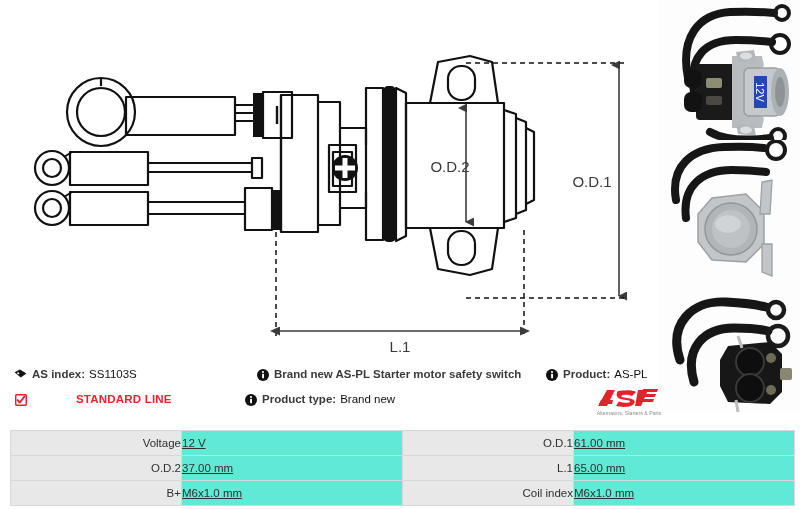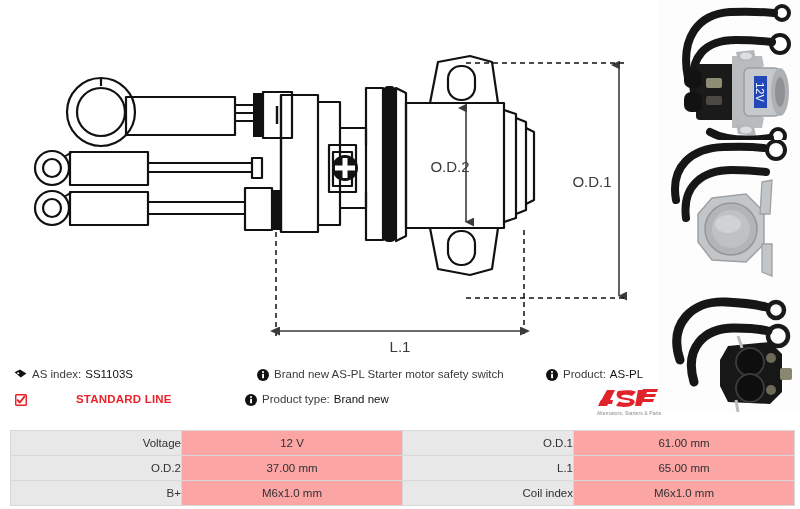--- a/index.html
+++ b/index.html
@@ -57,21 +57,21 @@
   }
   .info-ico {
     flex: 0 0 auto;
     width: 13px; height: 13px;
     margin-right: 5px;
     display: inline-flex;
     align-items: center;
     justify-content: center;
   }
   .info-ico svg { display: block; }
-  .lbl-plain { color: #3a3a3a; font-weight: 400; }
+  .lbl-plain { color: #3a3a3a; font-weight: 700; }
   .lbl-bold { color: #111111; font-weight: normal; }
 
   #line-index { left: 14px; top: 6px; }
   #line-stdline { left: 14px; top: 31px; gap: 44px; }
   #line-desc { left: 256px; top: 6px; }
   #line-ptype { left: 244px; top: 31px; justify-content: center; }
   #line-producer { left: 545px; top: 6px; }
 
   #std-text {
     color: #e8232a;
@@ -103,24 +103,25 @@
     border: 1px solid #d8d8d8;
     vertical-align: middle;
   }
   td.k {
     background: #e8e8e8;
     text-align: right;
     color: #303030;
     width: 170px;
   }
   td.v {
-    background: #fca5a5;
-    text-align: center;
+    background: #5eead4;
+    text-align: left;
     color: #303030;
     width: 220px;
+    text-decoration: underline;
   }
 </style>
 </head>
 <body>
 
 <div id="top-area">
 
   <div id="drawing-pane">
     <svg width="655" height="360" viewBox="0 0 655 360" xmlns="http://www.w3.org/2000/svg">
       <g fill="none" stroke="#111" stroke-width="2.2" stroke-linejoin="round">

